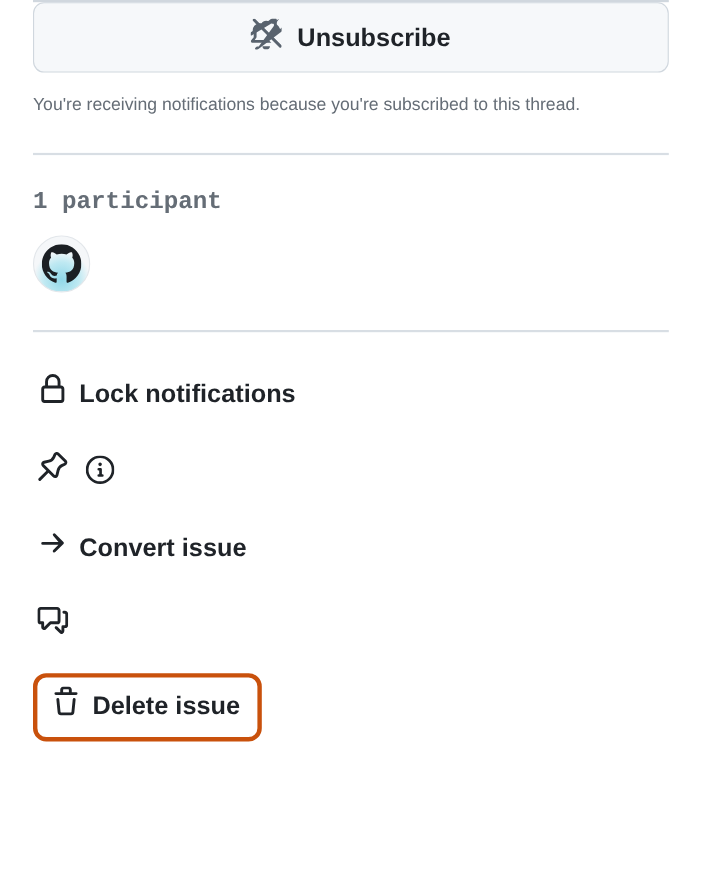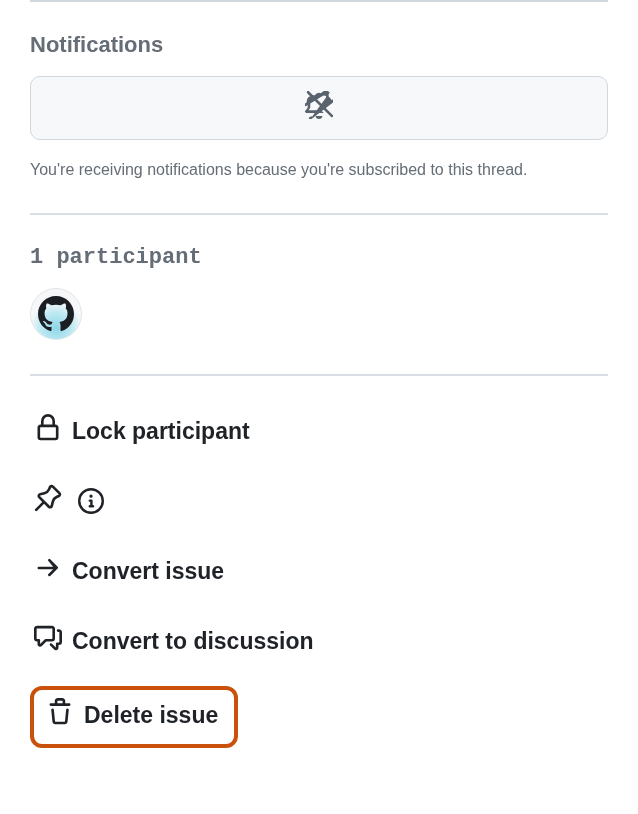--- a/index.html
+++ b/index.html
@@ -119,30 +119,30 @@
       margin-top: 10px;
       justify-content: flex-end;
     }
   </style>
 </head>
 <body>
 
 <div class="hr-top"></div>
 
 <div class="section">
-  <div class="section-heading">Notifications</div>
 
   <button class="unsubscribe-btn">
     <span>
       <svg viewBox="0 0 16 16">
           <path d="M4.114 14.5H3.183l-.657.5a.75.75 0 0 0 .914 1.19l14-10.666a.75.75 0 1 0-.914-1.19l-1.32 1.006C14.48 3.42 13.08 2.5 11.5 2.5h-7c-1.93 0-3.5 1.57-3.5 3.5v.379l-1.28.975a.75.75 0 1 0 .914 1.19L14.75 0l-.001.001zM8 1a2.75 2.75 0 0 1 2.45 1.5h-4.9A2.75 2.75 0 0 1 8 1z"></path>
           <path d="m4.674 4.568 6.906-5.26A1.457 1.457 0 0 1 13.5 .75v2.515l-1.5 1.143V3c0-.276-.224-.5-.5-.5h-7c-.276 0-.5.224-.5.5Z"></path>
           <path d="m1.22 1.22 13.56 13.56a.75.75 0 1 0 1.06-1.06L2.28.16A.75.75 0 0 0 1.22 1.22zM8 16a2 2 0 0 0 1.985-1.75H6.015A2 2 0 0 0 8 16zM3 9.6V6c0-.356.074-.694.21-1.001L1.846 3.636A3.48 3.48 0 0 0 1.5 5.17v4.43L.22 11.22a.75.75 0 0 0 .53 1.28h9.94l-1.5-1.5H2.06L3 9.6z"></path>
         </svg>
     </span>
+    <span>Unsubscribe</span>
   </button>
 
   <div class="description">You're receiving notifications because you're subscribed to this thread.</div>
 </div>
 
 <div class="divider"></div>
 
 <div class="section">
   <div class="participants-heading">1 participant</div>
   <div class="avatar">
@@ -154,21 +154,21 @@
 
 <div class="divider"></div>
 
 <div class="action-list">
   <div class="action-item">
     <span>
       <svg viewBox="0 0 16 16">
           <path d="M4 4a4 4 0 0 1 8 0v2h.25c.966 0 1.75.784 1.75 1.75v5.5A1.75 1.75 0 0 1 12.25 15h-8.5A1.75 1.75 0 0 1 2 13.25v-5.5C2 6.784 2.784 6 3.75 6H4Zm8.25 3.5h-8.5a.25.25 0 0 0-.25.25v5.5c0 .138.112.25.25.25h8.5a.25.25 0 0 0 .25-.25v-5.5a.25.25 0 0 0-.25-.25ZM10.5 6V4a2.5 2.5 0 1 0-5 0v2Z"></path>
         </svg>
     </span>
-    <span>Lock participant</span>
+    <span>Lock notifications</span>
   </div>
 
   <div class="action-item">
     <span>
       <svg viewBox="0 0 16 16">
           <path d="m11.294.984 3.722 3.722a1.75 1.75 0 0 1-.504 2.826l-1.327.613a3.089 3.089 0 0 0-1.707 2.084l-.584 2.454c-.317 1.332-1.972 1.8-2.94.832L5.75 11.311 1.78 15.28a.749.749 0 1 1-1.06-1.06l3.969-3.97-2.204-2.204c-.968-.968-.5-2.623.832-2.94l2.454-.584a3.08 3.08 0 0 0 2.084-1.707l.613-1.327a1.75 1.75 0 0 1 2.826-.504ZM6.283 9.723l2.732 2.731a.25.25 0 0 0 .42-.119l.584-2.454a4.586 4.586 0 0 1 2.537-3.098l1.328-.613a.25.25 0 0 0 .072-.404l-3.722-3.722a.25.25 0 0 0-.404.072l-.613 1.328a4.584 4.584 0 0 1-3.098 2.537l-2.454.584a.25.25 0 0 0-.119.42Z"></path>
         </svg>
     </span>
     <span class="info-icon">
       <svg viewBox="0 0 16 16">
@@ -185,21 +185,20 @@
     </span>
     <span>Convert issue</span>
   </div>
 
   <div class="action-item">
     <span>
       <svg viewBox="0 0 16 16">
           <path d="M1.75 1h8.5c.966 0 1.75.784 1.75 1.75v5.5A1.75 1.75 0 0 1 10.25 10H7.061l-2.574 2.573A1.458 1.458 0 0 1 2 11.543V10h-.25A1.75 1.75 0 0 1 0 8.25v-5.5C0 1.784.784 1 1.75 1ZM1.5 2.75v5.5c0 .138.112.25.25.25h1a.75.75 0 0 1 .75.75v2.19l2.72-2.72a.749.749 0 0 1 .53-.22h3.5a.25.25 0 0 0 .25-.25v-5.5a.25.25 0 0 0-.25-.25h-8.5a.25.25 0 0 0-.25.25Zm13 2a.25.25 0 0 0-.25-.25h-.5a.75.75 0 0 1 0-1.5h.5c.966 0 1.75.784 1.75 1.75v5.5A1.75 1.75 0 0 1 14.25 12H14v1.543a1.458 1.458 0 0 1-2.487 1.03L9.22 12.28a.749.749 0 0 1 .326-1.275.749.749 0 0 1 .734.215l2.22 2.22v-2.19a.75.75 0 0 1 .75-.75h1a.25.25 0 0 0 .25-.25Z"></path>
         </svg>
     </span>
-    <span>Convert to discussion</span>
   </div>
 
   <div class="highlight-box">
     <div class="action-item" style="padding:0">
       <span>
         <svg viewBox="0 0 16 16">
             <path d="M11 1.75V3h2.25a.75.75 0 0 1 0 1.5H2.75a.75.75 0 0 1 0-1.5H5V1.75C5 .784 5.784 0 6.75 0h2.5C10.216 0 11 .784 11 1.75ZM4.496 6.675l.66 6.6a.25.25 0 0 0 .249.225h5.19a.25.25 0 0 0 .249-.225l.66-6.6a.75.75 0 0 1 1.492.149l-.66 6.6A1.748 1.748 0 0 1 10.595 15h-5.19a1.75 1.75 0 0 1-1.741-1.575l-.66-6.6a.75.75 0 1 1 1.492-.15ZM6.5 1.75V3h3V1.75a.25.25 0 0 0-.25-.25h-2.5a.25.25 0 0 0-.25.25Z"></path>
           </svg>
       </span>
       <span>Delete issue</span>

